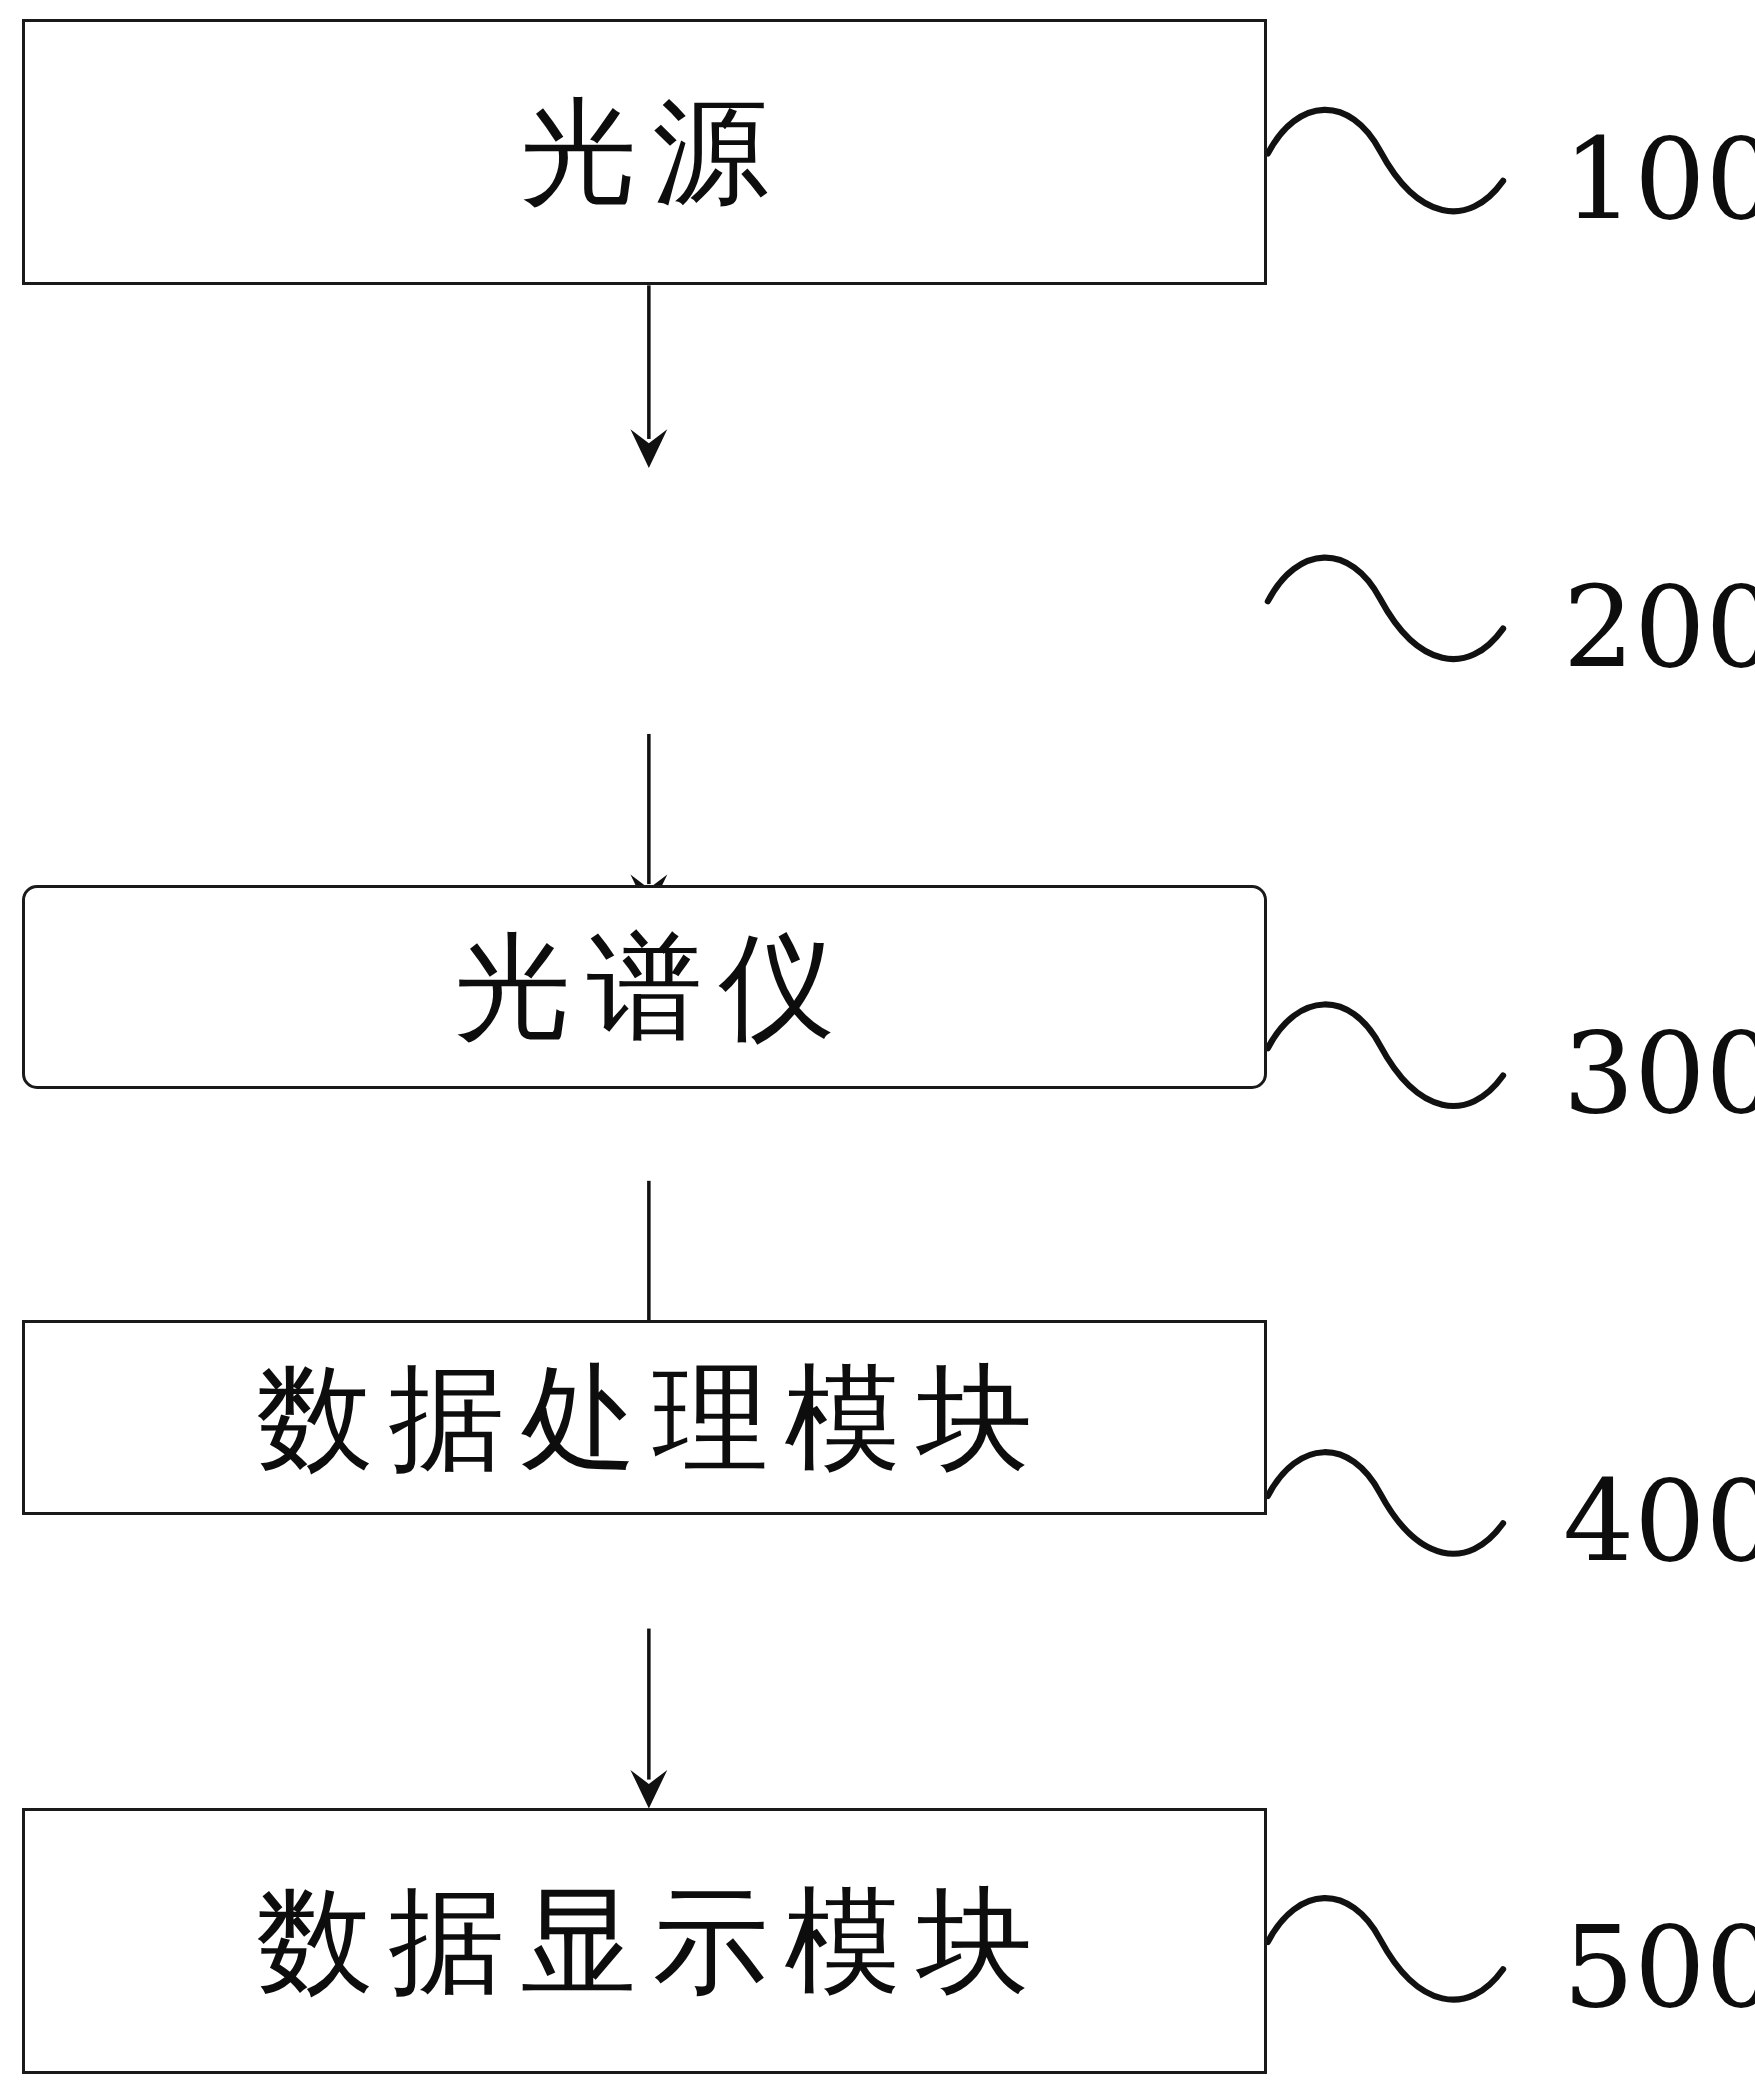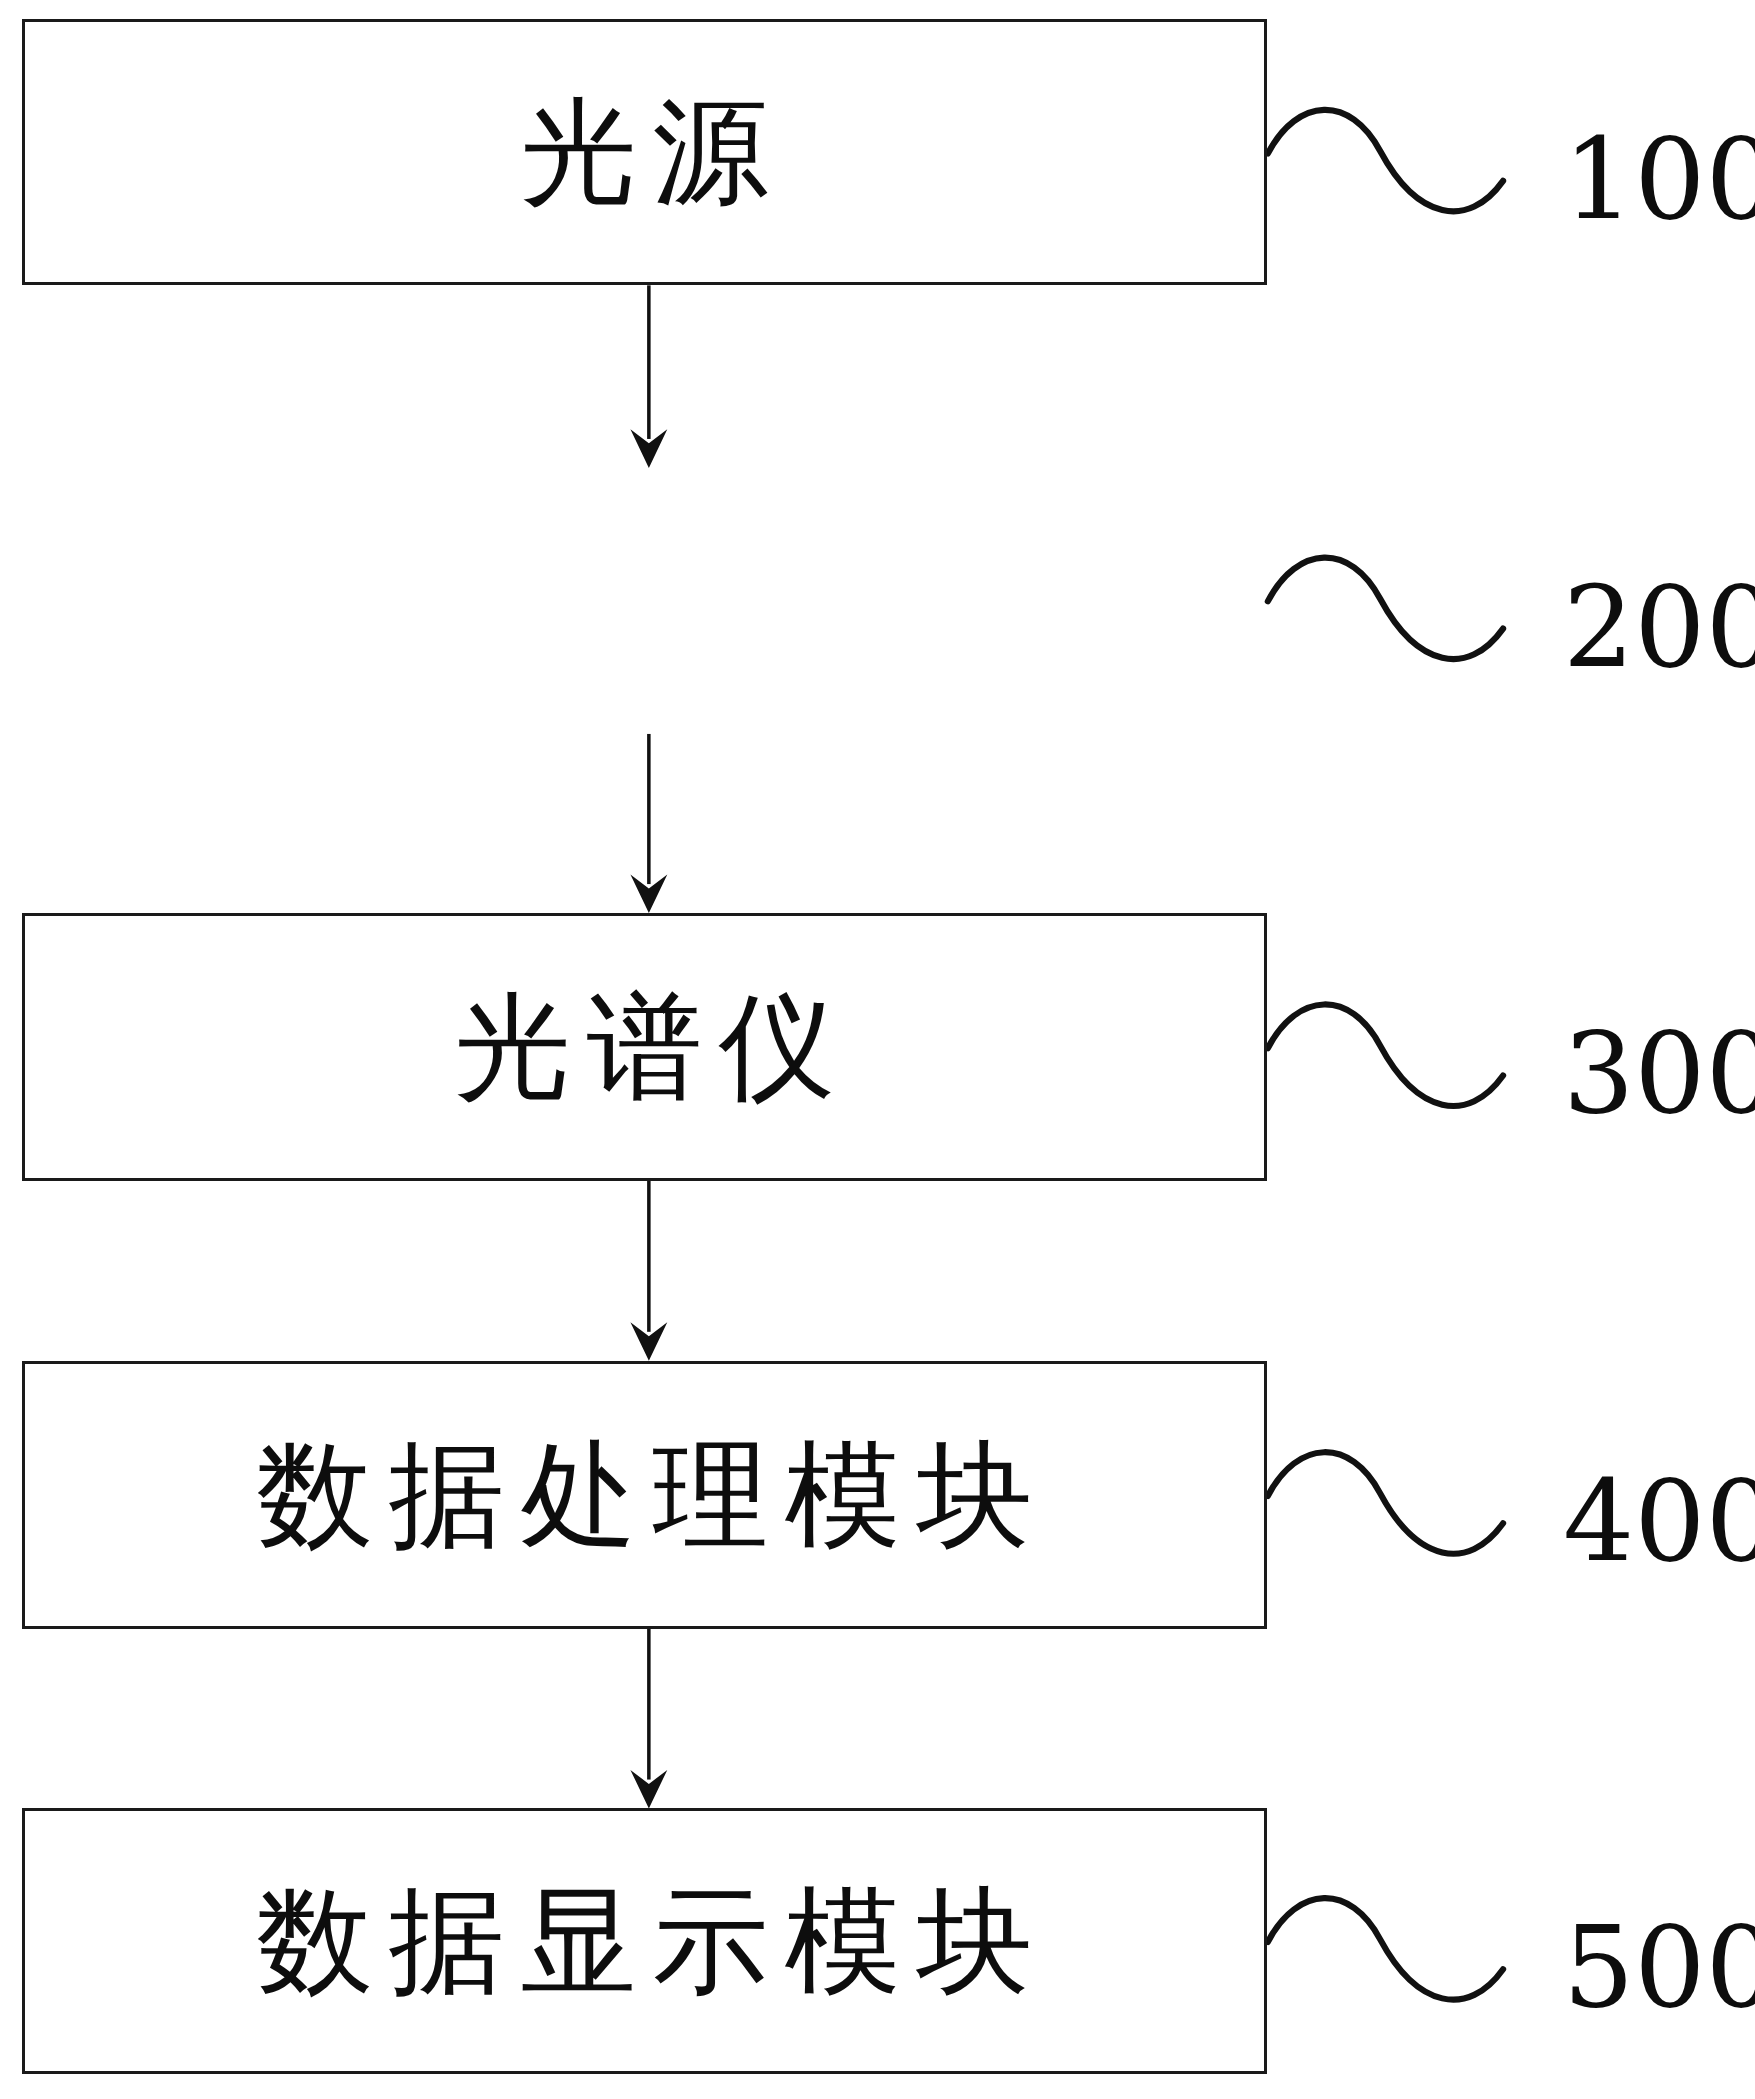--- a/index.html
+++ b/index.html
@@ -109,25 +109,25 @@
     <path class="lead-wave" d="M 1444 1704 C 1478 1639, 1538 1637, 1572 1701 C 1614 1779, 1672 1791, 1712 1735"></path>
 
     <path class="lead-wave" d="M 1444 2212 C 1478 2147, 1538 2145, 1572 2209 C 1614 2287, 1672 2299, 1712 2243"></path>
   </svg>
 
   <div class="node-box" style="top:19.3px;  height:266px;">
     <span class="node-label">光源</span>
   </div>
 
 
-  <div class="node-box" style="top:913px;height:268px;">
+  <div class="node-box" style="top:885px;height:204px;border-radius:15px;">
     <span class="node-label">光谱仪</span>
   </div>
 
-  <div class="node-box" style="top:1361px;height:268px;">
+  <div class="node-box" style="top:1320px;height:195px;">
     <span class="node-label">数据处理模块</span>
   </div>
 
   <div class="node-box" style="top:1808px;height:266px;">
     <span class="node-label">数据显示模块</span>
   </div>
 
   <div class="ref-number" style="left:1563px; top:123px;">100</div>
   <div class="ref-number" style="left:1563px; top:571px;">200</div>
   <div class="ref-number" style="left:1563px; top:1017px;">300</div>

